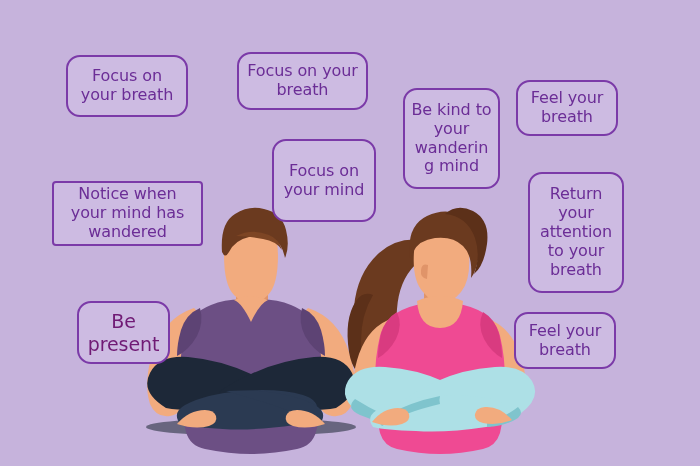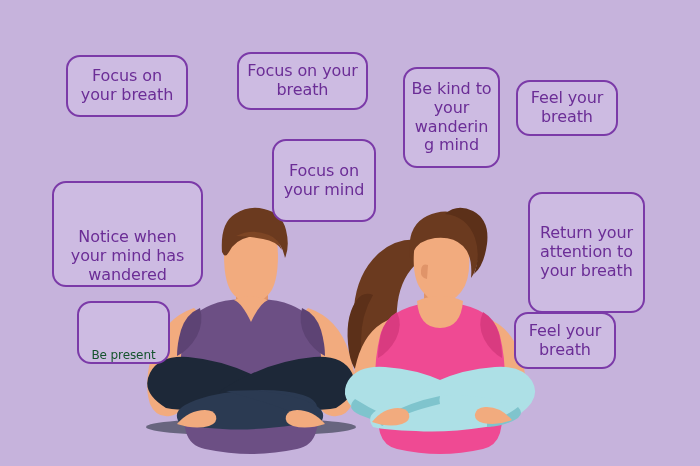--- a/index.html
+++ b/index.html
@@ -172,42 +172,42 @@
   </svg>
 
   <div class="card" style="left: 66px; top: 55px; width: 122px; height: 62px; font-size: 16px; border-radius: 14px; background: rgb(205, 187, 226); border-color: rgb(123, 58, 168); color: rgb(107, 45, 150);">
       <span>Focus on your breath</span>
     </div>
 
   <div class="card" style="left: 237px; top: 52px; width: 131px; height: 58px; font-size: 16px; border-radius: 14px; background: rgb(205, 187, 226); border-color: rgb(123, 58, 168); color: rgb(107, 45, 150);">
       <span>Focus on your breath</span>
     </div>
 
-  <div class="card" style="left: 403px; top: 67px; width: 97px; height: 101px; font-size: 16px; border-radius: 14px; background: rgb(205, 187, 226); border-color: rgb(123, 58, 168); color: rgb(107, 45, 150);">
+  <div class="card" style="left: 403px; top: 88px; width: 97px; height: 101px; font-size: 16px; border-radius: 14px; background: rgb(205, 187, 226); border-color: rgb(123, 58, 168); color: rgb(107, 45, 150);">
       <span>Be kind to your wandering mind</span>
     </div>
 
   <div class="card" style="left: 516px; top: 80px; width: 102px; height: 56px; font-size: 16px; border-radius: 14px; background: rgb(205, 187, 226); border-color: rgb(123, 58, 168); color: rgb(107, 45, 150);">
       <span>Feel your breath</span>
     </div>
 
 
   <div class="card" style="left: 272px; top: 139px; width: 104px; height: 83px; font-size: 16px; border-radius: 14px; background: rgb(205, 187, 226); border-color: rgb(123, 58, 168); color: rgb(107, 45, 150);">
       <span>Focus on your mind</span>
     </div>
 
-  <div class="card" style="left: 528px; top: 172px; width: 117px; height: 121px; font-size: 16px; border-radius: 14px; background: rgb(205, 187, 226); border-color: rgb(123, 58, 168); color: rgb(107, 45, 150); margin-top: 20px;">
+  <div class="card" style="left: 528px; top: 172px; width: 96px; height: 121px; font-size: 16px; border-radius: 14px; background: rgb(205, 187, 226); border-color: rgb(123, 58, 168); color: rgb(107, 45, 150);">
       <span>Return your attention to your breath</span>
     </div>
 
-  <div class="card" style="left: 52px; top: 181px; width: 151px; height: 106px; font-size: 16px; border-radius: 14px; background: rgb(205, 187, 226); border-color: rgb(123, 58, 168); color: rgb(107, 45, 150); align-items: flex-end;">
+  <div class="card" style="left: 52px; top: 181px; width: 151px; height: 65px; font-size: 16px; border-radius: 4px; background: rgb(205, 187, 226); border-color: rgb(123, 58, 168); color: rgb(107, 45, 150);">
       <span>Notice when your mind has wandered</span>
     </div>
 
-  <div class="card" style="left: 77px; top: 301px; width: 93px; height: 63px; font-size: 12px; border-radius: 14px; background: rgb(205, 187, 226); border-color: rgb(123, 58, 168); color: #14532d; align-items: flex-end;">
+  <div class="card" style="left: 77px; top: 301px; width: 93px; height: 63px; font-size: 19px; border-radius: 14px; background: rgb(205, 187, 226); border-color: rgb(123, 58, 168); color: #701a75;">
       <span>Be present</span>
     </div>
 
   <div class="card" style="left: 514px; top: 312px; width: 102px; height: 57px; font-size: 16px; border-radius: 14px; background: rgb(205, 187, 226); border-color: rgb(123, 58, 168); color: rgb(107, 45, 150);">
       <span>Feel your breath</span>
     </div>
 
 </div>
 
 </body></html>

